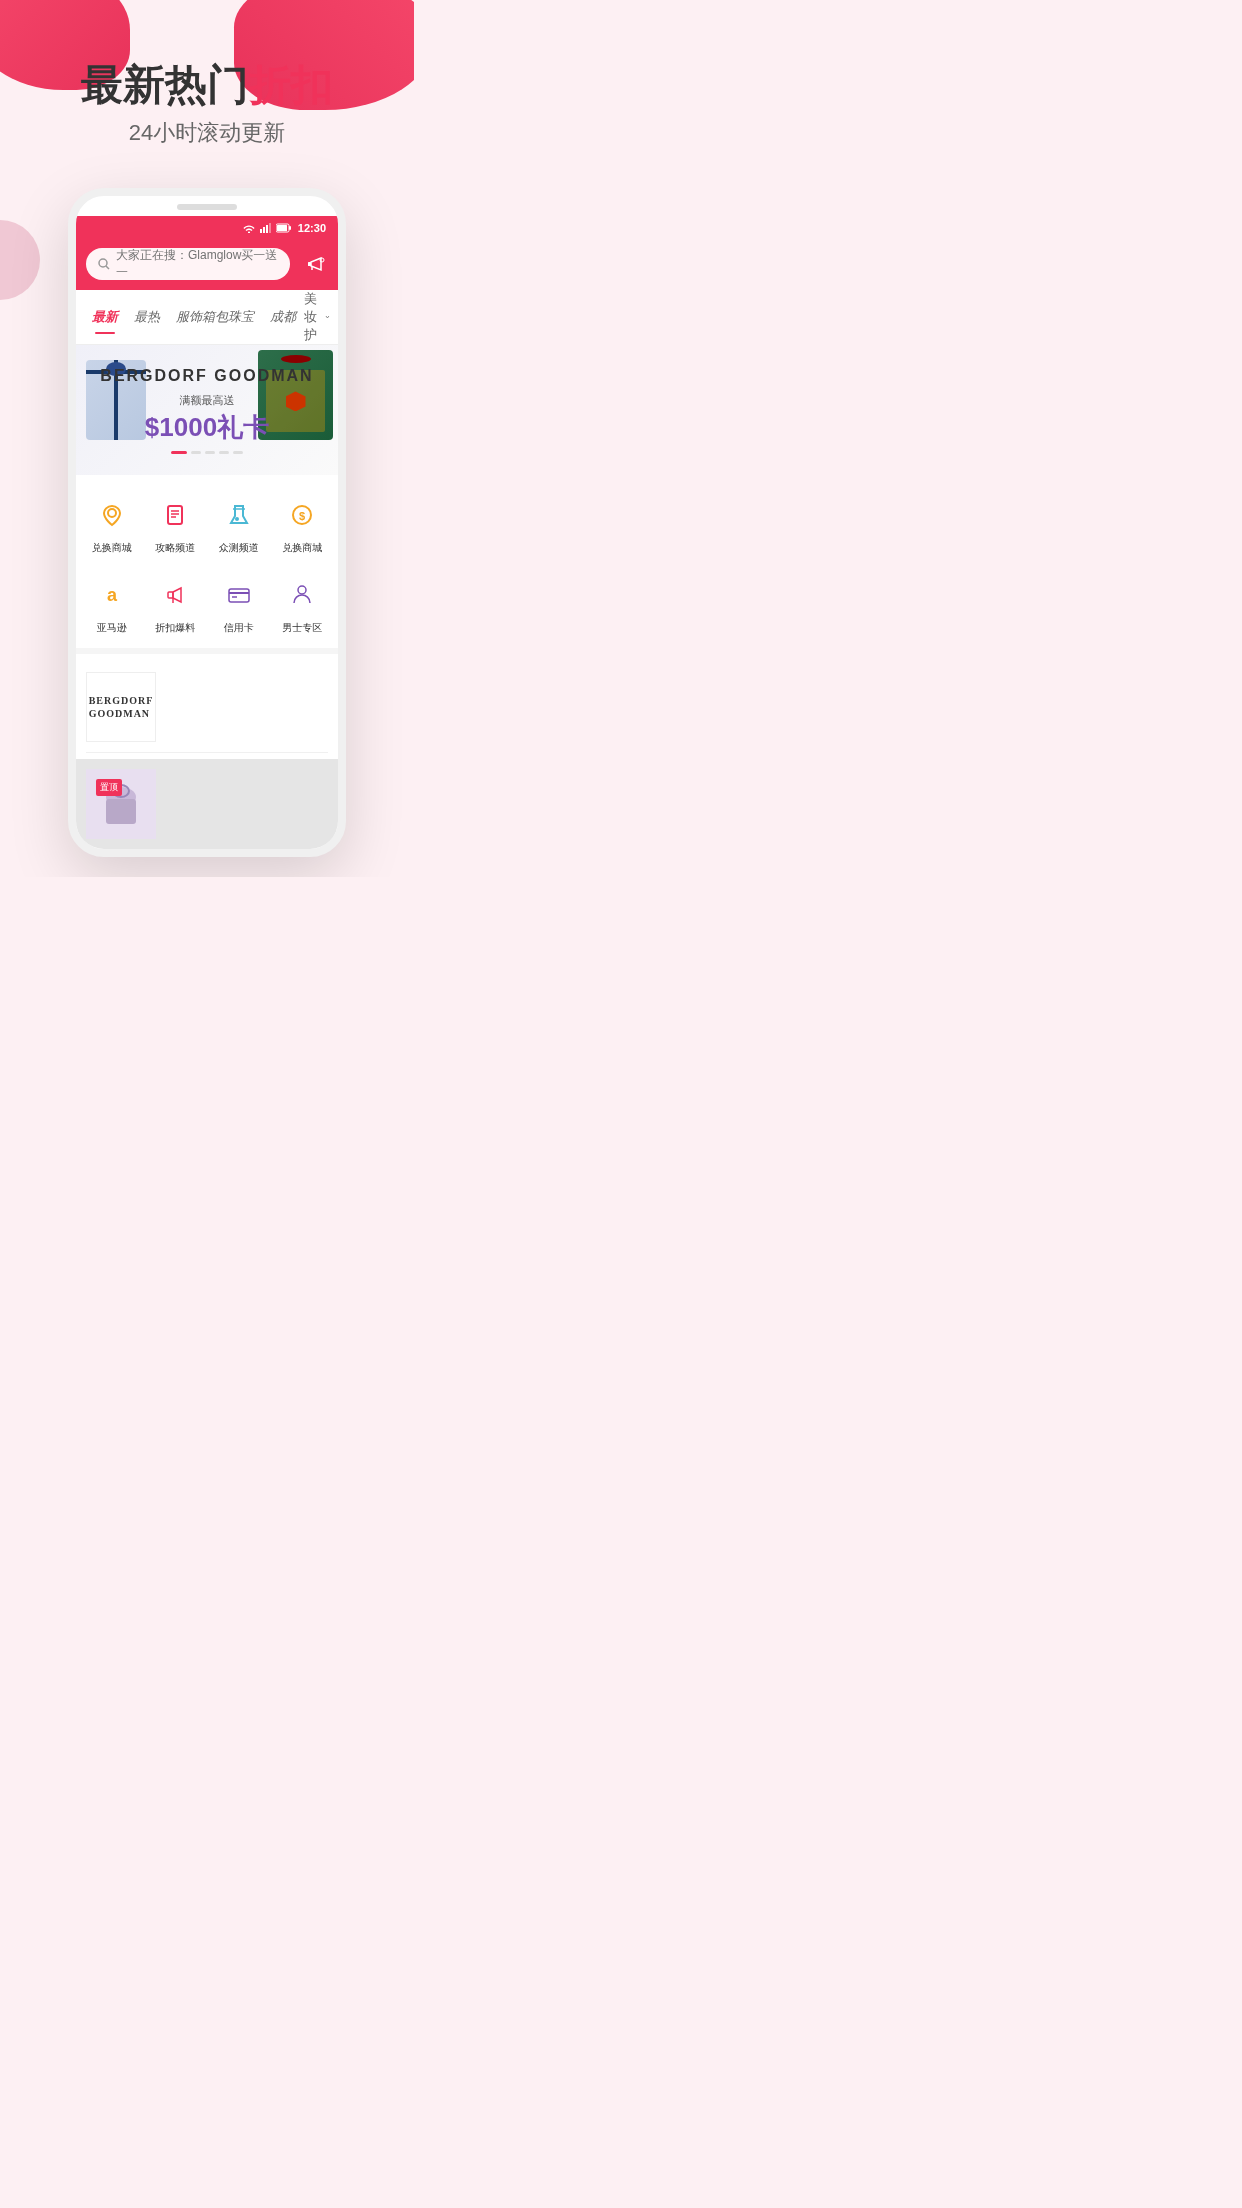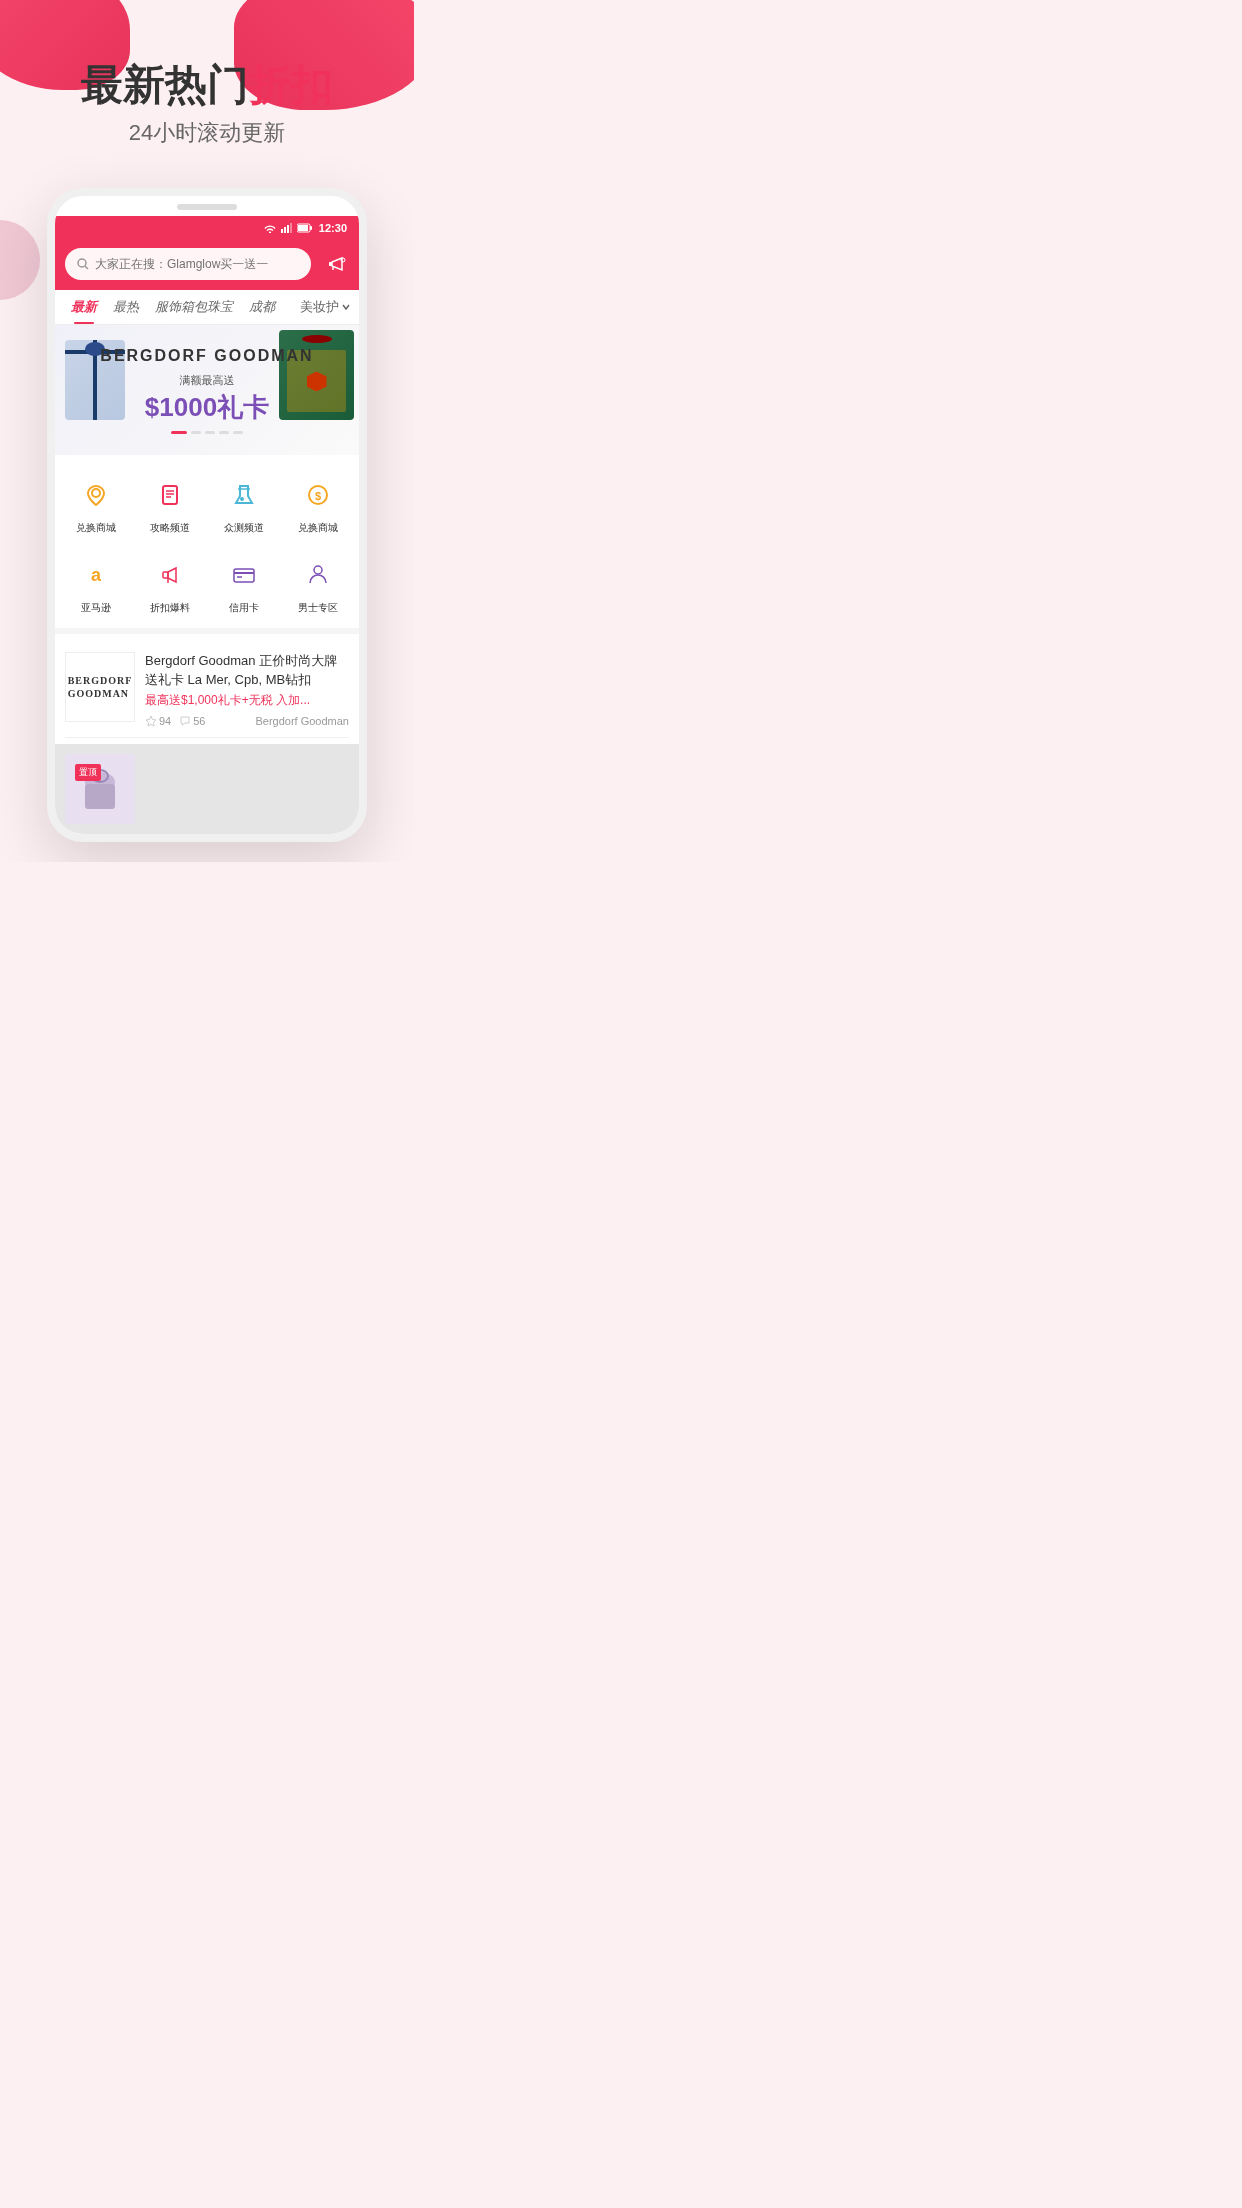--- a/index.html
+++ b/index.html
@@ -74,21 +74,21 @@
     
     .phone-wrapper {
       position: relative;
       z-index: 1;
       display: flex;
       justify-content: center;
       padding: 10px 20px 20px;
     }
 
     .phone-mockup {
-      width: 320px;
+      width: 278px;
       background: white;
       border-radius: 36px;
       box-shadow: 0 20px 60px rgba(0,0,0,0.15);
       overflow: hidden;
       border: 8px solid #f0f0f0;
       position: relative;
     }
 
     
     .phone-speaker {
@@ -610,39 +610,20 @@
         </div>
         <span class="icon-label">男士专区</span>
       </div>
     </div>
 
     <div class="separator"></div>
     <div class="deal-card">
       <div class="deal-logo">
         <div class="deal-logo-text">BERGDORF<br>GOODMAN</div>
       </div>
-      <div class="deal-info">
-        <div class="deal-title">Bergdorf Goodman 正价时尚大牌送礼卡 La Mer, Cpb, MB钻扣</div>
-        <div class="deal-desc">最高送$1,000礼卡+无税 入加...</div>
-        <div class="deal-meta">
-          <div class="deal-meta-item">
-            <svg width="12" height="12" viewBox="0 0 12 12">
-              <path d="M6 1 L7.5 4.5 L11 5 L8.5 7.5 L9 11 L6 9.5 L3 11 L3.5 7.5 L1 5 L4.5 4.5 Z" fill="none" stroke="#ccc" stroke-width="1"></path>
-            </svg>
-            <span>94</span>
-          </div>
-          <div class="deal-meta-item">
-            <svg width="12" height="12" viewBox="0 0 12 12">
-              <path d="M2 2 L10 2 L10 8 L6 8 L3 10 L3 8 L2 8 Z" fill="none" stroke="#ccc" stroke-width="1"></path>
-            </svg>
-            <span>56</span>
-          </div>
-          <span class="deal-source">Bergdorf Goodman</span>
-        </div>
-      </div>
     </div>
 
     <div class="card-divider"></div>
     <div class="deal-card-2">
       <div style="position:relative;">
         <div class="deal-badge">置顶</div>
         <div class="deal-thumb">
           <svg width="70" height="70" viewBox="0 0 70 70">
             <rect width="70" height="70" fill="#e8dff0"></rect>
             <ellipse cx="35" cy="28" rx="15" ry="10" fill="#c8b8d8"></ellipse>

